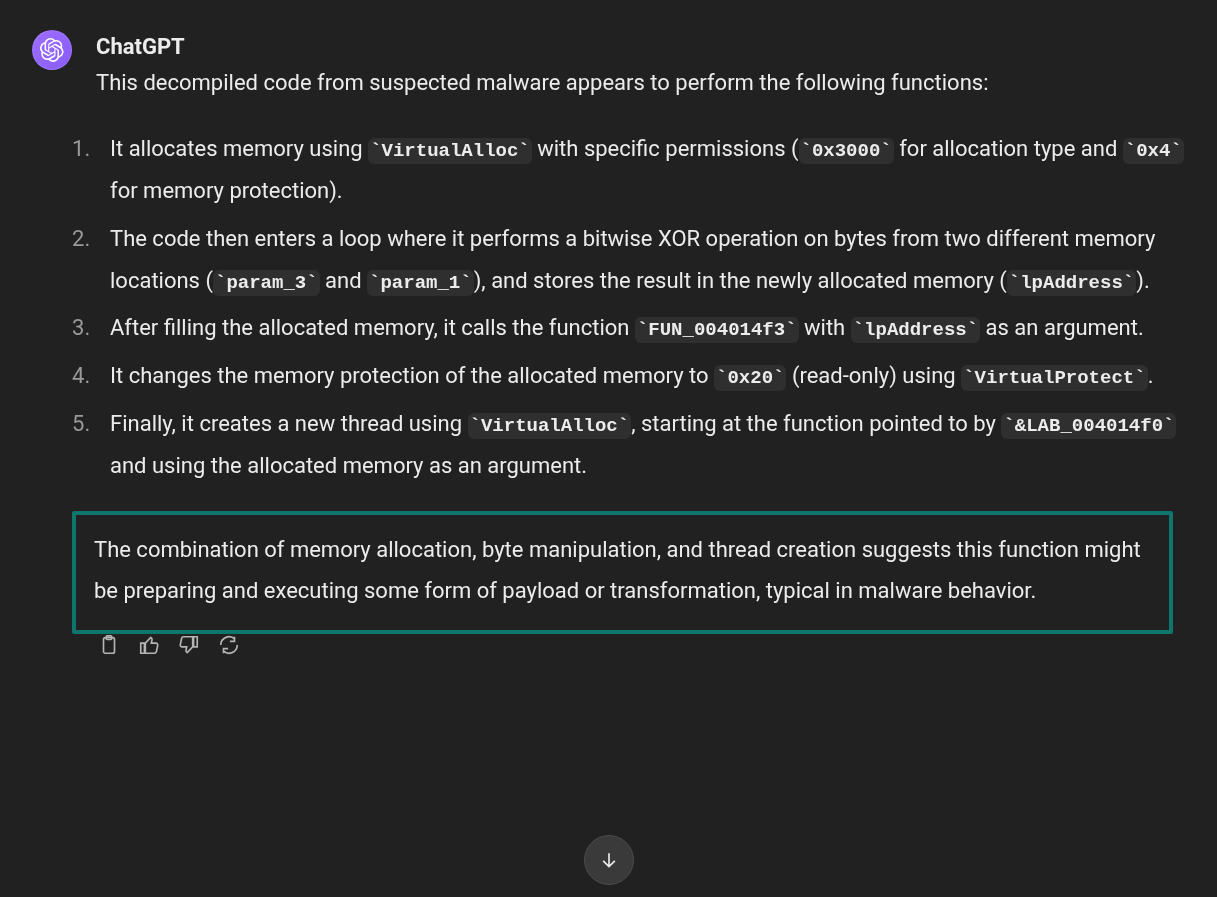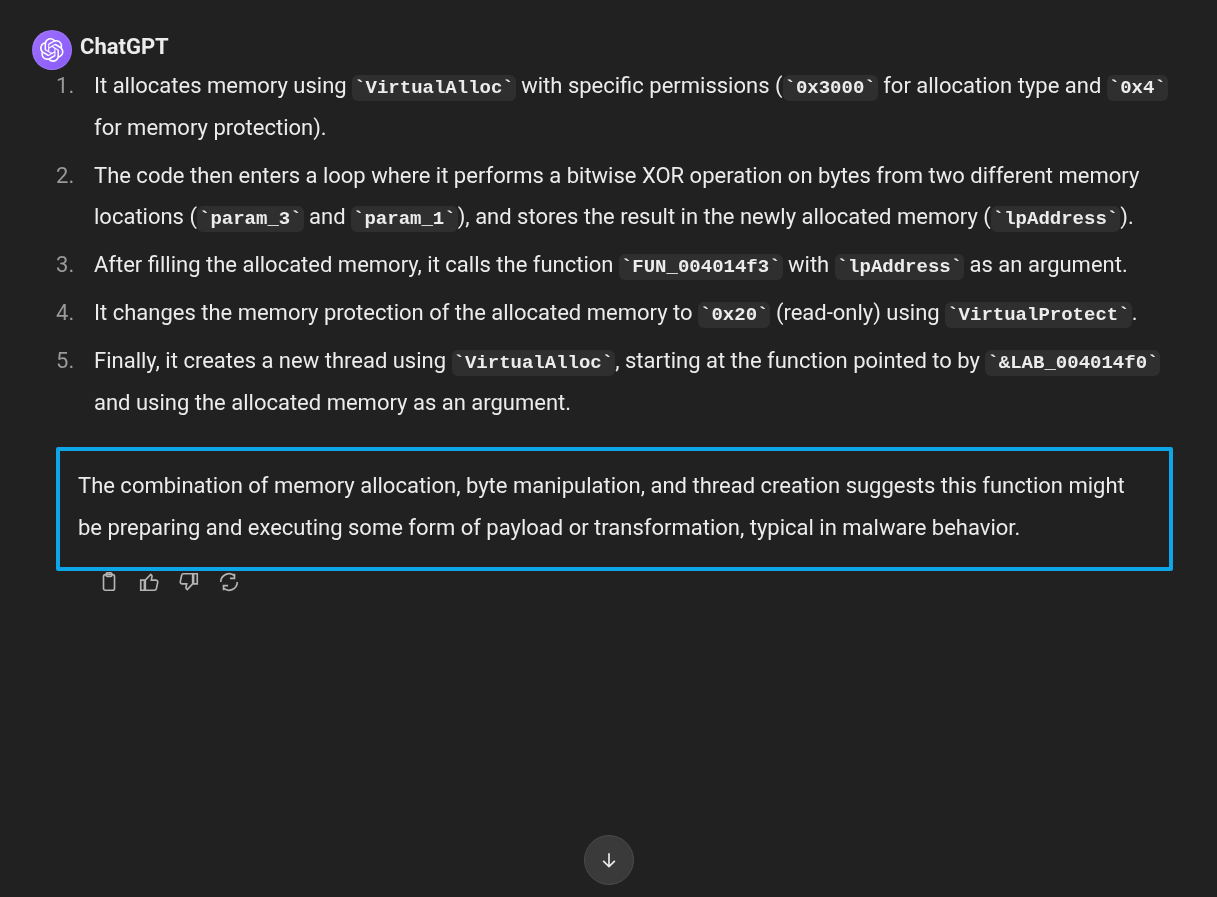--- a/index.html
+++ b/index.html
@@ -14,21 +14,21 @@
       width: 1217px;
       height: 897px;
       overflow: hidden;
       position: relative;
     }
     .chat-container {
       padding: 30px 32px 0 32px;
     }
     .message {
       display: flex;
-      gap: 8px;
+      gap: 24px;
     }
     .avatar {
       width: 40px;
       height: 40px;
       border-radius: 50%;
       background: linear-gradient(135deg, #9c6eff, #8a5cf7);
       flex-shrink: 0;
       display: flex;
       align-items: center;
       justify-content: center;
@@ -84,21 +84,21 @@
       border-radius: 6px;
       color: #ececec;
     }
     code.inline-code::before {
       content: "`";
     }
     code.inline-code::after {
       content: "`";
     }
     .highlight-box {
-      border: 4px solid #0ea5e9;
+      border: 4px solid #0f766e;
       border-radius: 2px;
       padding: 14px 18px 18px 18px;
       margin-top: 24px;
       margin-left: -24px;
       margin-right: 12px;
       font-size: 22px;
       line-height: 1.9;
       color: #ececec;
     }
     .action-bar {
@@ -147,20 +147,21 @@
 
 <div class="chat-container">
   <div class="message">
     <div class="avatar">
       <svg viewBox="0 0 41 41">
         <path fill="#fff" d="M37.5 16.7c.9-2.7.6-5.7-.9-8.1-2.2-3.9-6.7-5.9-11.1-5-1.9-2.2-4.7-3.4-7.6-3.4-4.5 0-8.5 2.9-9.9 7.2-2.8.6-5.2 2.3-6.6 4.8-2.3 3.9-1.7 8.8 1.3 12.1-.9 2.7-.6 5.7.9 8.1 2.2 3.9 6.7 5.9 11.1 5 1.9 2.2 4.7 3.4 7.6 3.4 4.5 0 8.5-2.9 9.9-7.2 2.8-.6 5.2-2.3 6.6-4.8 2.2-3.9 1.7-8.8-1.3-12.1zM22.3 38.1c-1.8 0-3.5-.6-4.9-1.8l.2-.1 8.1-4.7c.4-.2.7-.7.7-1.1V19l3.4 2v9.4c.1 4.2-3.3 7.7-7.5 7.7zM5.9 31.1c-.9-1.5-1.2-3.4-.9-5.1l.2.1 8.1 4.7c.4.2.9.2 1.3 0l9.9-5.7v4l-8.2 4.7c-3.6 2-8.3.8-10.4-2.7zM3.8 13.4c.9-1.6 2.3-2.7 4-3.4v9.7c0 .5.3.9.7 1.1l9.9 5.7-3.4 2-8.2-4.7c-3.7-2.1-5-6.8-3-10.4zm28.1 6.5l-9.9-5.7 3.4-2 8.2 4.7c3.7 2.1 4.9 6.8 2.8 10.4-.9 1.6-2.3 2.7-4 3.4v-9.7c.1-.4-.1-.9-.5-1.1zm3.4-5.1l-.2-.1-8.1-4.7c-.4-.2-.9-.2-1.3 0L15.8 15.7v-4l8.2-4.7c3.7-2.1 8.3-.8 10.4 2.8.8 1.6 1.1 3.3.9 5zm-21.4 7l-3.4-2v-9.4c0-4.2 3.4-7.7 7.7-7.7 1.8 0 3.5.6 4.9 1.8l-.2.1-8.1 4.7c-.4.2-.7.7-.7 1.1l-.2 11.4zm1.9-4l4.4-2.5 4.4 2.5v5.1l-4.4 2.5-4.4-2.5v-5.1z"></path>
       </svg>
     </div>
     <div class="message-content">
       <div class="author-name">ChatGPT</div>
+      <div class="intro-text">This decompiled code from suspected malware appears to perform the following functions:</div>
       <ol class="numbered-list">
           <li><span class="li-text">It allocates memory using <code class="inline-code">VirtualAlloc</code> with specific permissions (<code class="inline-code">0x3000</code> for allocation type and <code class="inline-code">0x4</code> for memory protection).</span></li>
           <li><span class="li-text">The code then enters a loop where it performs a bitwise XOR operation on bytes from two different memory locations (<code class="inline-code">param_3</code> and <code class="inline-code">param_1</code>), and stores the result in the newly allocated memory (<code class="inline-code">lpAddress</code>).</span></li>
           <li><span class="li-text">After filling the allocated memory, it calls the function <code class="inline-code">FUN_004014f3</code> with <code class="inline-code">lpAddress</code> as an argument.</span></li>
           <li><span class="li-text">It changes the memory protection of the allocated memory to <code class="inline-code">0x20</code> (read-only) using <code class="inline-code">VirtualProtect</code>.</span></li>
           <li><span class="li-text">Finally, it creates a new thread using <code class="inline-code">VirtualAlloc</code>, starting at the function pointed to by <code class="inline-code">&amp;LAB_004014f0</code> and using the allocated memory as an argument.</span></li>
         </ol>
       <div class="highlight-box">The combination of memory allocation, byte manipulation, and thread creation suggests this function might be preparing and executing some form of payload or transformation, typical in malware behavior.</div>
     </div>
   </div>

